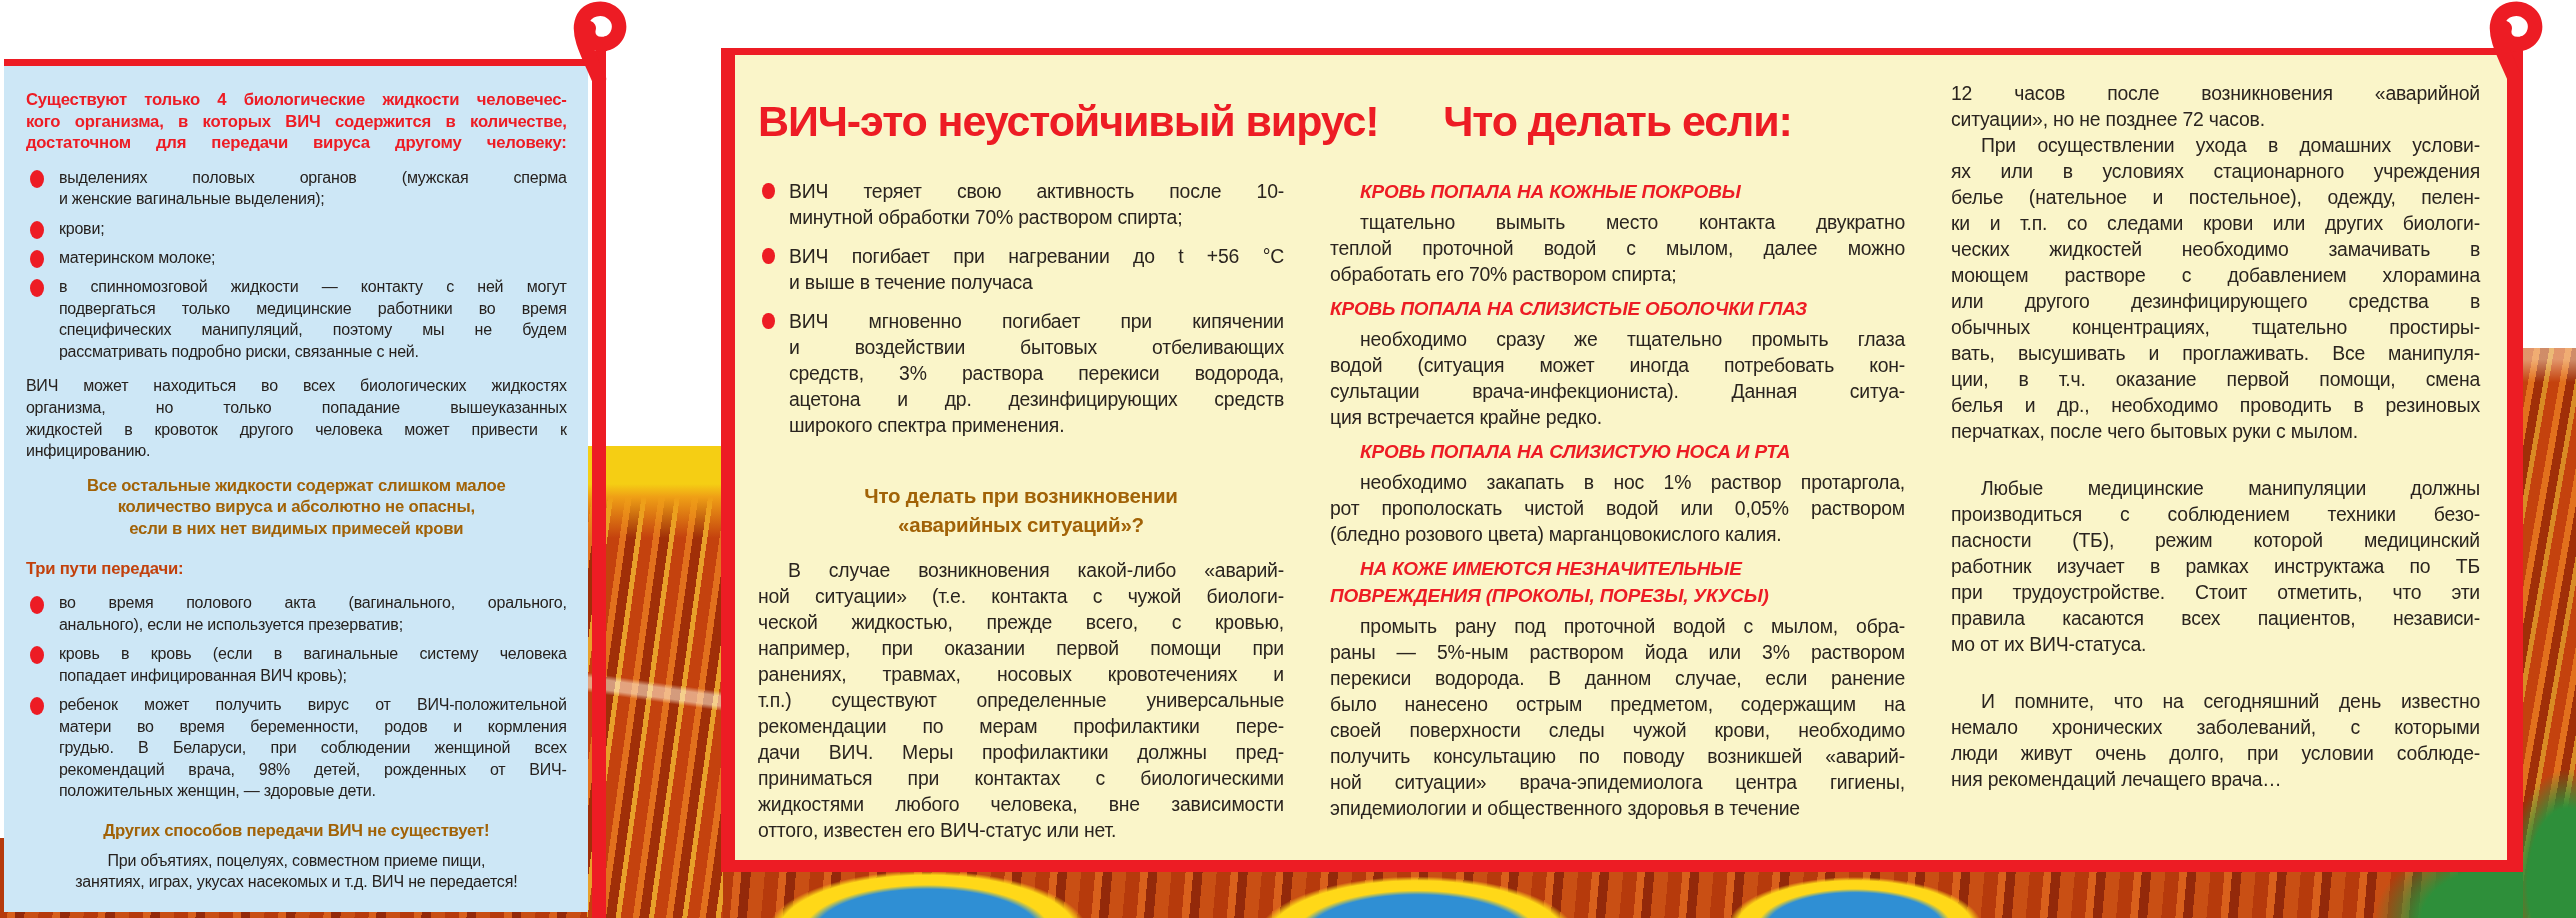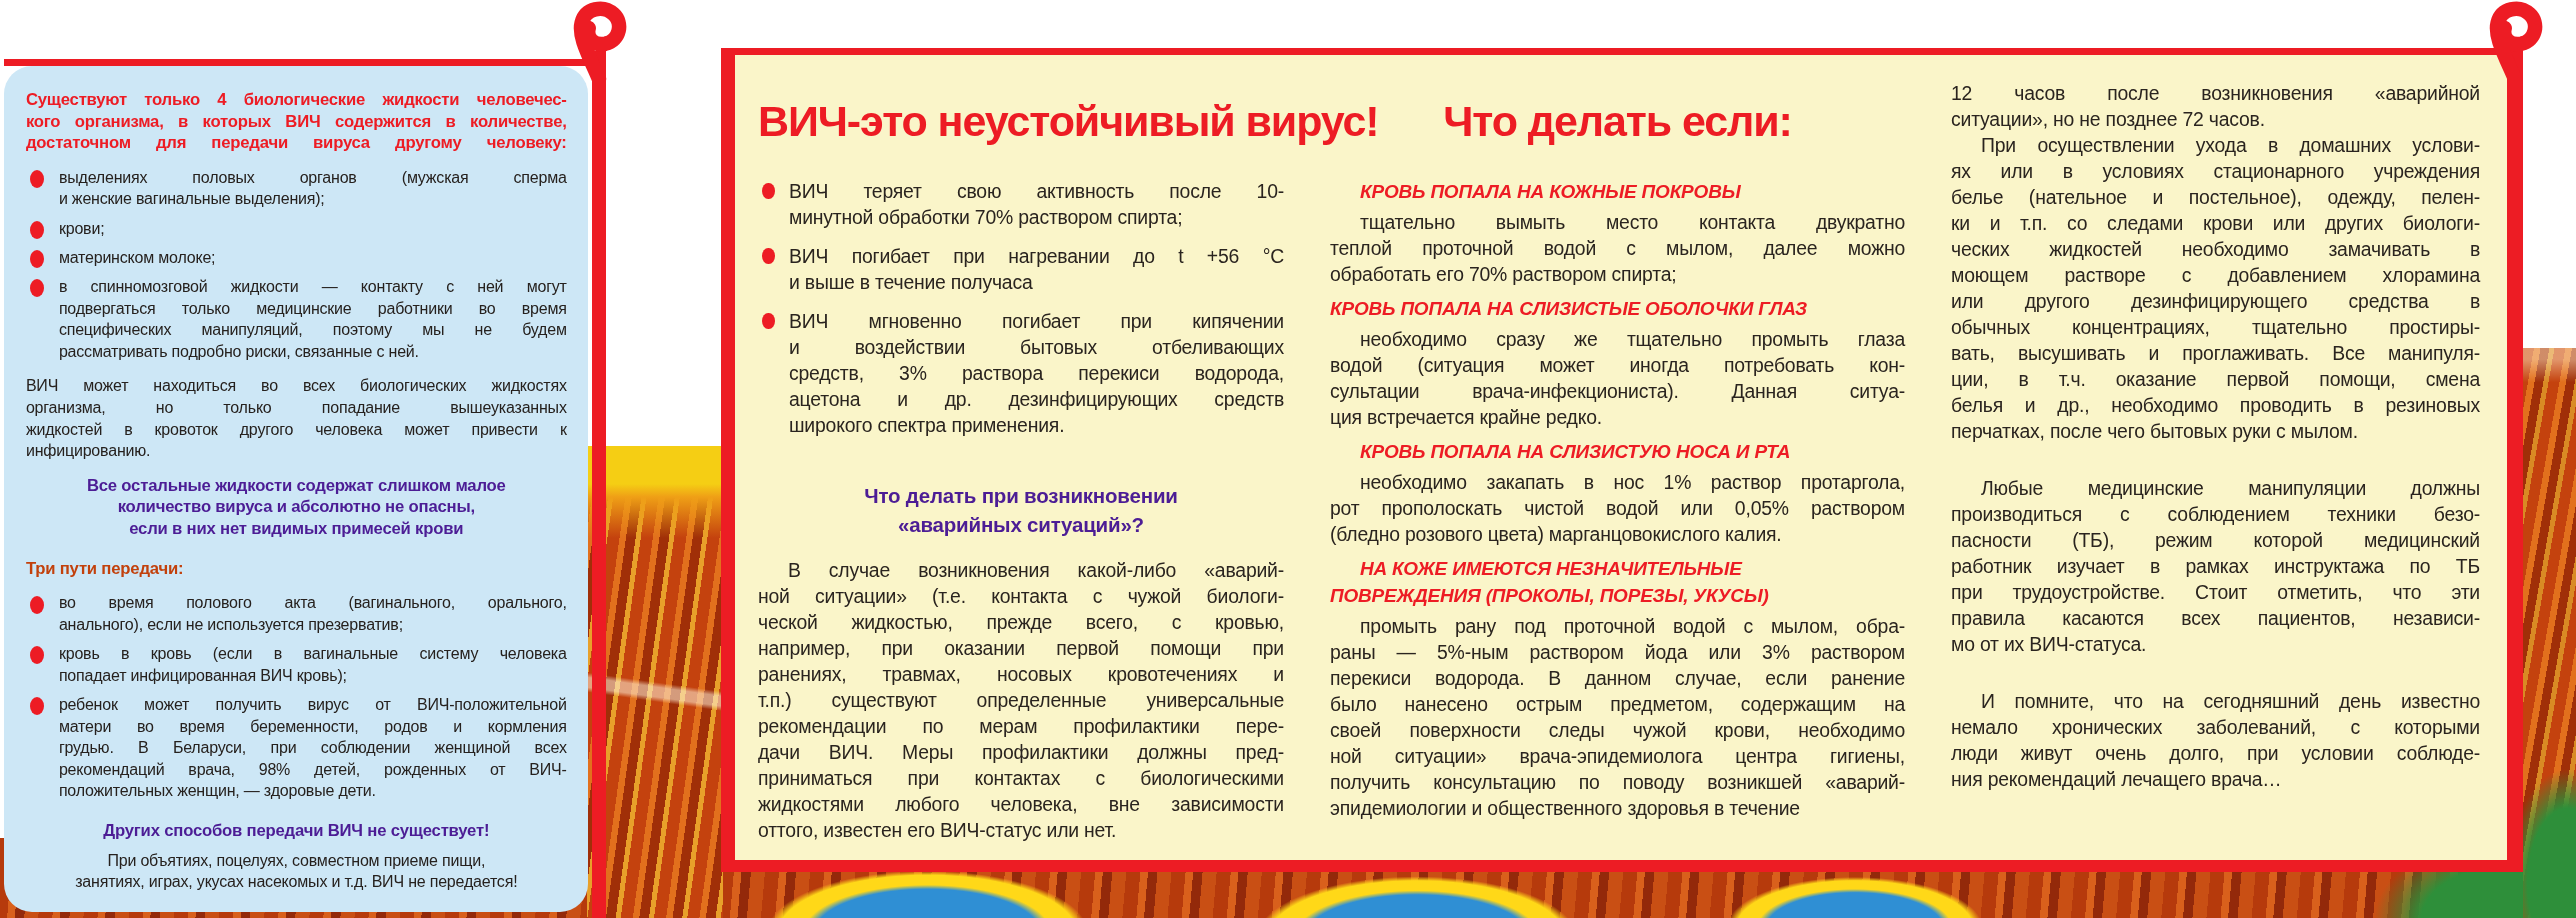--- a/index.html
+++ b/index.html
@@ -30,39 +30,39 @@
     background-color:#b53a0c;}
 
   
   .tail{position:absolute;z-index:3;background:#ED1C24;}
   .tail-blue{left:592px;top:51px;width:14px;height:867px;}
   .ribbon{position:absolute;z-index:4;}
 
   
   .blue-topline{position:absolute;z-index:2;left:4.3px;top:59px;width:601px;height:7px;background:#ED1C24;}
   .panel{position:absolute;z-index:2;box-sizing:border-box;}
-  .panel-blue{left:4.3px;top:66px;width:584px;height:846px;background:#CDE7F6;padding:23px 21.6px 16px 21.6px;border-radius:28px;}
+  .panel-blue{left:4.3px;top:66px;width:584px;height:846px;background:#CDE7F6;padding:23px 21.6px 16px 21.6px;}
   .panel-cream{left:721px;top:48px;width:1802px;height:824px;background:#FAF5C9;
     border:solid #ED1C24;border-width:7.6px 16px 12px 14px;display:flex;align-items:stretch;padding-top:25px;}
   .col{box-sizing:border-box;padding:0 23px;}
   .col1{width:572px;}
   .col2{width:621px;}
   .col3{width:579px;padding-right:27px;}
 
   
   .block{margin:0 0 7.6px 0;}
   .line{font-size:16px;line-height:21.6px;color:#26211e;letter-spacing:-0.2px;white-space:nowrap;}
   .panel-cream .line{font-size:19.4px;line-height:26px;color:#2a241f;}
 
   .just .line:not(:last-child){text-align-last:justify;}
   .just-all .line{text-align-last:justify;}
   .indent .line:first-child{padding-left:30px;}
 
   .red-heading .line{color:#ED1C24;font-weight:bold;font-size:16.7px;}
-  .red-center .line{color:#4c1d95;font-weight:bold;text-align:center;}
+  .red-center .line{color:#a16207;font-weight:bold;text-align:center;}
   .panel-blue .red-center .line{font-size:16.7px;}
   .panel-cream .red-center .line{font-size:20.5px;line-height:29px;}
   .red-left .line{color:#c2410c;font-weight:bold;font-size:16.7px;}
   .red-caps .line{color:#ED1C24;font-weight:bold;font-size:19px;line-height:27px;}
   .center-black .line{text-align:center;}
   .title .line{color:#ED1C24;font-weight:bold;font-size:43px;line-height:52px;text-align:center;
                letter-spacing:-1.1px;white-space:nowrap;}
 
   .bullet{position:relative;padding-left:33px;}
   .bullet::before{content:"";position:absolute;left:4.3px;top:3.2px;width:14px;height:18px;
@@ -226,22 +226,22 @@
         <div class="block red-caps mb-xs indent">
           <div class="line">НА   КОЖЕ   ИМЕЮТСЯ   НЕЗНАЧИТЕЛЬНЫЕ</div>
           <div class="line">ПОВРЕЖДЕНИЯ  (ПРОКОЛЫ,  ПОРЕЗЫ,  УКУСЫ)</div>
         </div>
         <div class="block body just indent mb-0">
           <div class="line">промыть рану под проточной водой с мылом, обра-</div>
           <div class="line">раны — 5%-ным раствором йода или 3% раствором</div>
           <div class="line">перекиси водорода. В данном случае, если ранение</div>
           <div class="line">было нанесено острым предметом, содержащим на</div>
           <div class="line">своей поверхности следы чужой крови, необходимо</div>
+          <div class="line">получить консультацию по поводу возникшей «аварий-</div>
           <div class="line">ной ситуации» врача-эпидемиолога  центра гигиены,</div>
-          <div class="line">получить консультацию по поводу возникшей «аварий-</div>
           <div class="line">эпидемиологии и общественного здоровья в течение</div>
         </div>
       </div>
     <div class="col col3">
         <div class="block body just mb-0">
           <div class="line">12   часов   после   возникновения   «аварийной</div>
           <div class="line">ситуации»,  но  не  позднее  72  часов.</div>
         </div>
         <div class="block body just indent mb-xl">
           <div class="line">При осуществлении ухода в домашних услови-</div>

